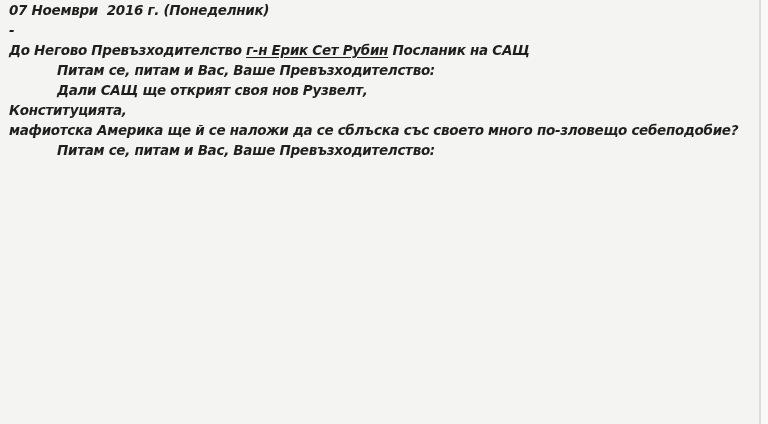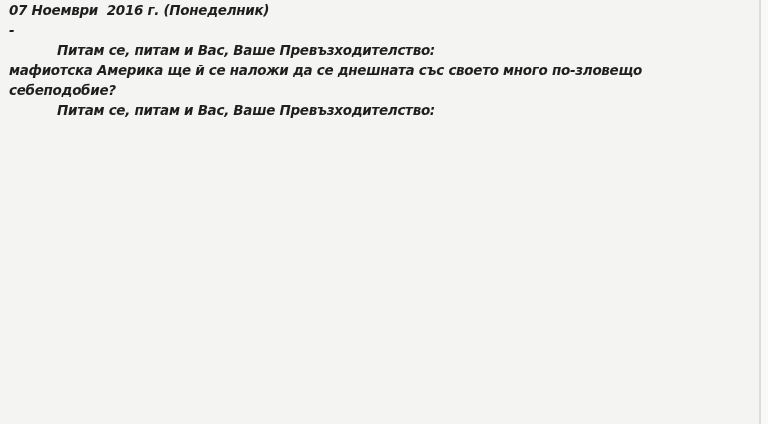--- a/index.html
+++ b/index.html
@@ -53,19 +53,22 @@
     background: #dedddb;
   }
 </style>
 </head>
 <body>
 
 <div class="page">
   <div class="content">
     <p class="date">07 Ноември  2016 г. (Понеделник)</p>
     <p class="dash">-</p>
+    <p class="addressee"><span>До Негово Превъзходителство </span><span class="u">г-н Ерик Сет Рубин</span><span> Посланик на САЩ</span></p>
     <p class="q1">Питам се, питам и Вас, Ваше Превъзходителство:</p>
-    <p class="q4-l2">мафиотска Америка ще й се наложи да се днешната със своето много по-зловещо себеподобие?</p>
+    <p class="q2">Дали САЩ ще открият своя нов Рузвелт,</p>
+    <p class="q3-l2">Конституцията,</p>
+    <p class="q4-l2">мафиотска Америка ще й се наложи да се сблъска със своето много по-зловещо себеподобие?</p>
     <p class="q5">Питам се, питам и Вас, Ваше Превъзходителство:</p>
   </div>
   <div class="edge-strip"></div>
   <div class="edge-line"></div>
 </div>
 
 </body></html>

